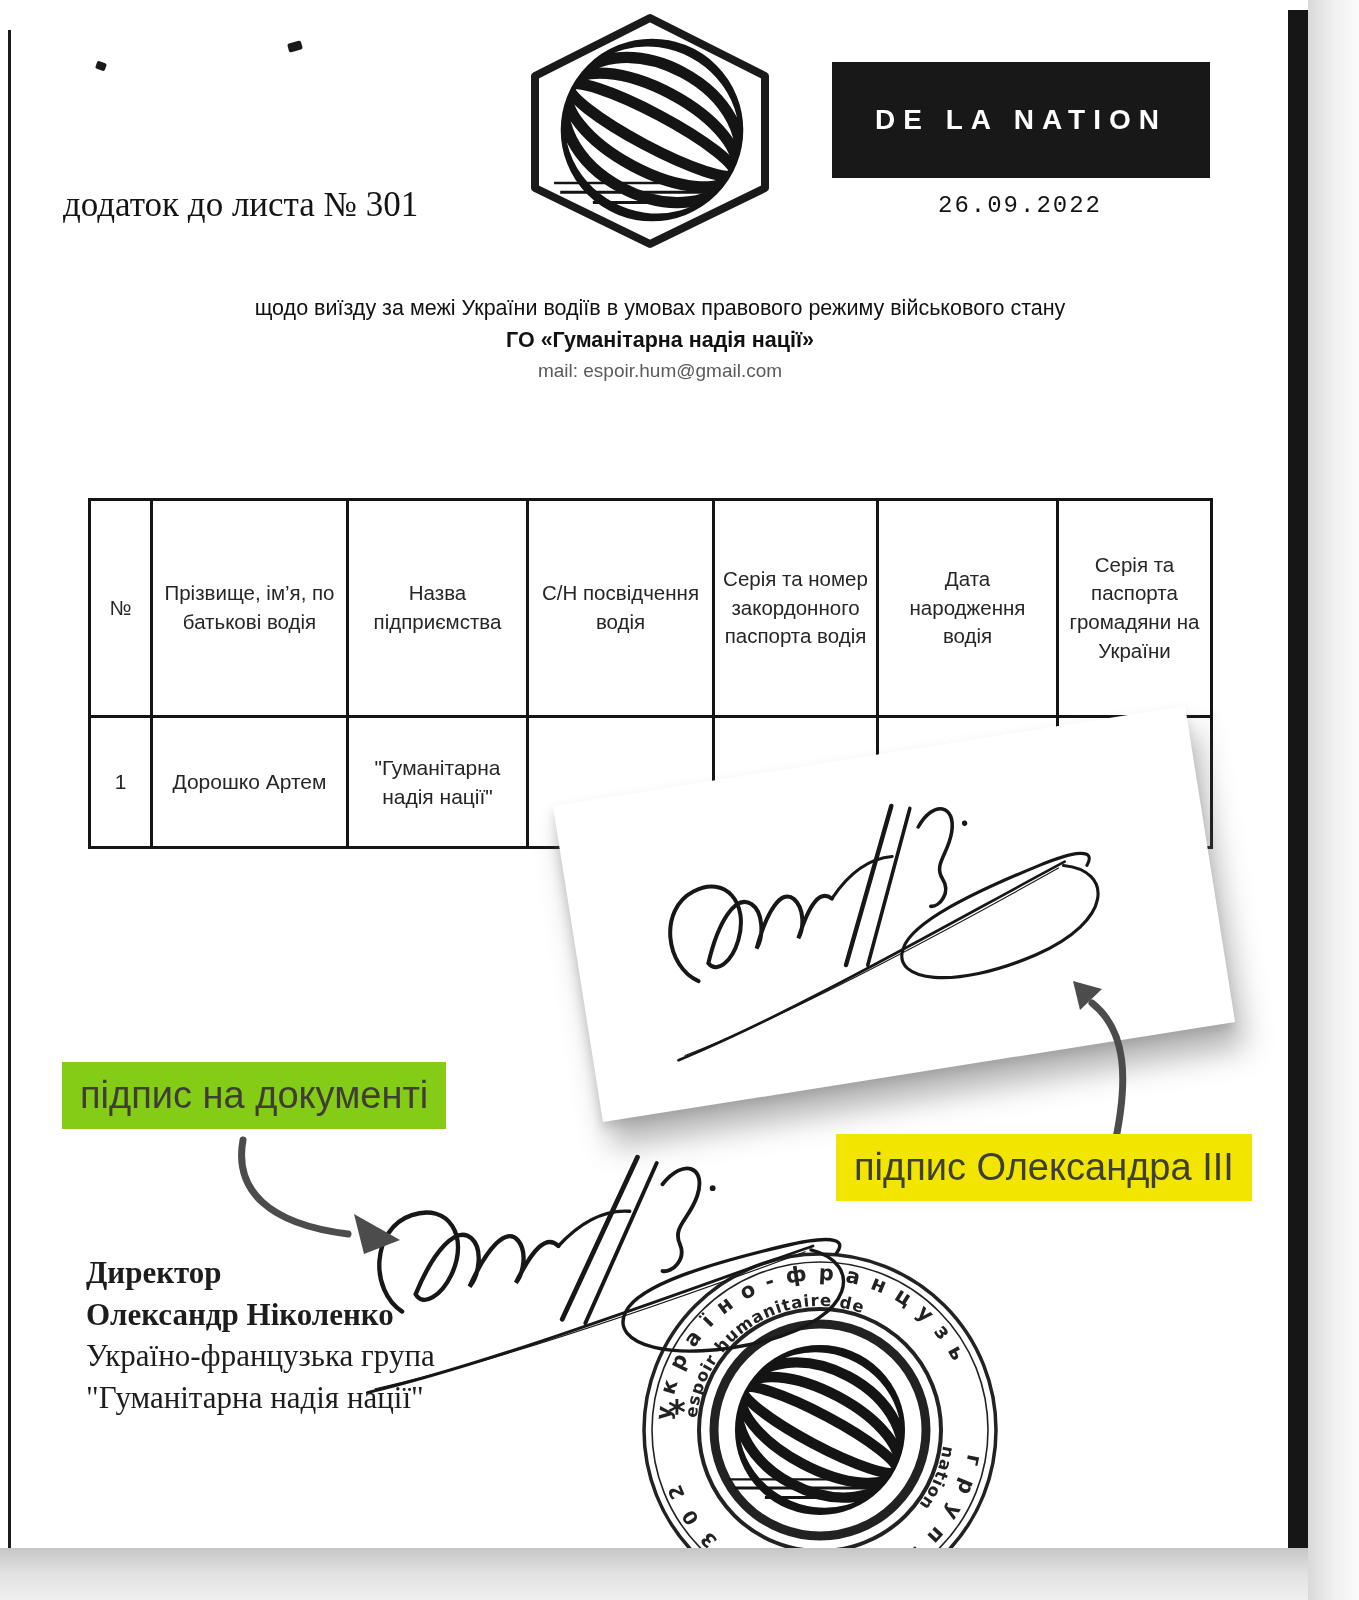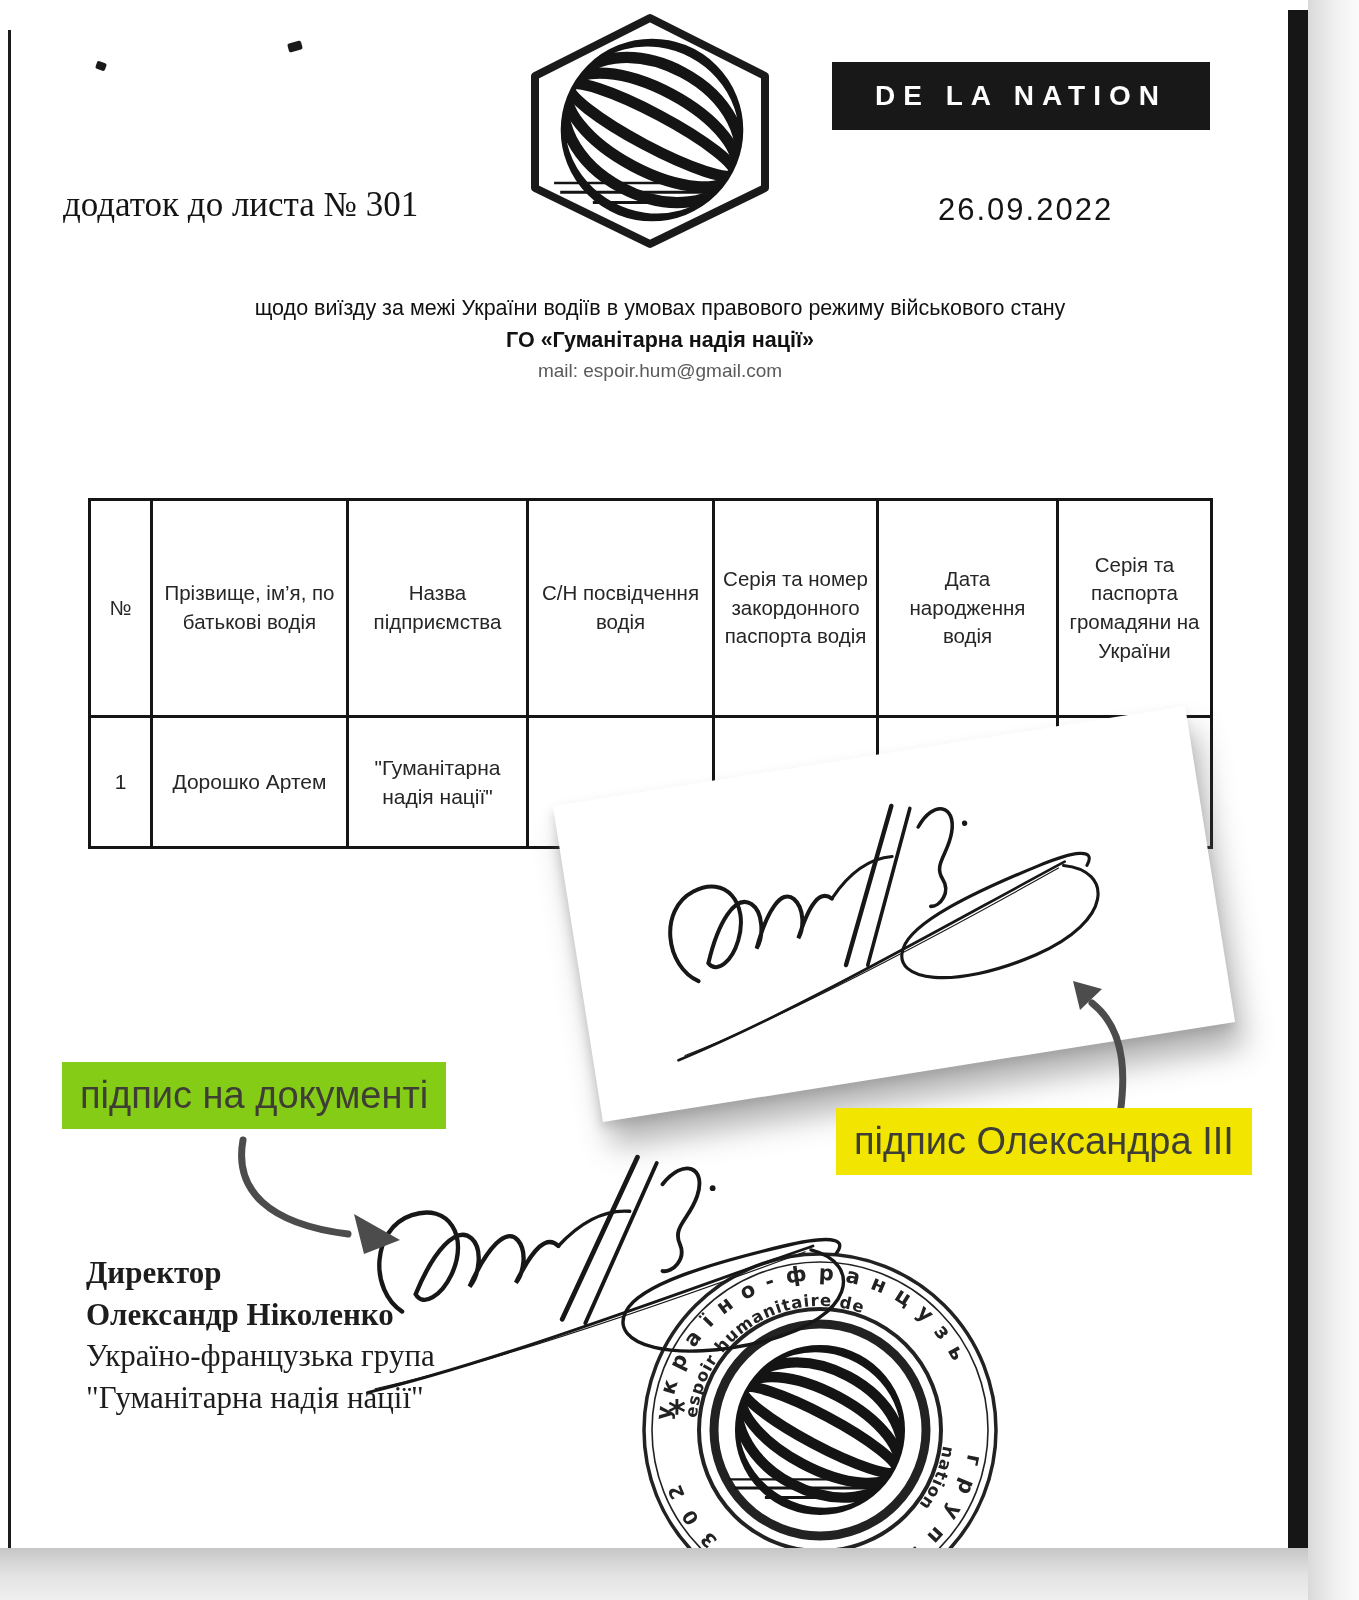--- a/index.html
+++ b/index.html
@@ -10,26 +10,26 @@
   .strip-right{position:absolute;left:1288px;top:10px;width:20px;height:1538px;background:#161616;}
   .zone-right{position:absolute;left:1308px;top:0;width:51px;height:1600px;
               background:linear-gradient(90deg,#d9d9d9 0%,#f1f1f1 55%,#fbfbfb 100%);}
   .band-bottom{position:absolute;left:0;top:1548px;width:1308px;height:52px;
                background:linear-gradient(180deg,#c6c6c6 0%,#e2e2e2 50%,#efefef 100%);}
   .speck{position:absolute;background:#1a1a1a;border-radius:2px;}
 
   .banner{position:absolute;background:#181818;color:#fdfdfd;display:flex;align-items:center;
           justify-content:center;font-weight:bold;letter-spacing:8px;}
   .banner-left{left:55px;top:88px;width:530px;height:100px;font-size:31px;}
-  .banner-right{left:832px;top:62px;width:378px;height:68px;font-size:28px;}
+  .banner-right{left:832px;top:62px;width:378px;height:116px;font-size:28px;}
 
   .attach-ref{position:absolute;left:63px;top:185px;font-family:"Liberation Serif",serif;
               font-size:35px;color:#141414;}
-  .date{position:absolute;left:938px;top:192px;font-family:Liberation Sans, sans-serif;
-        font-size:31px;letter-spacing:2px;color:#141414;}
+  .date{position:absolute;left:938px;top:192px;font-family:Liberation Mono, monospace;
+        font-size:24px;letter-spacing:2px;color:#141414;}
 
   .titleblock{position:absolute;left:150px;top:296px;width:1020px;text-align:center;color:#111;}
   .titleblock .t1{font-size:23px;font-weight:bold;margin:0 0 8px 0;}
   .titleblock .t2{font-size:21.5px;font-weight:normal;margin:0 0 7px 0;}
   .titleblock .t3{font-size:21.5px;font-weight:bold;margin:0 0 7px 0;}
   .titleblock .t4{font-size:19px;color:#5a5a5a;margin:0;}
 
   table.doc{position:absolute;left:88px;top:498px;border-collapse:collapse;table-layout:fixed;}
   table.doc td{border:3px solid #151515;text-align:center;vertical-align:middle;
                font-size:20.5px;color:#262626;line-height:1.4;padding:4px 8px;background:transparent;}
@@ -41,21 +41,21 @@
          transform:rotate(-9deg);z-index:5;
          box-shadow:6px 26px 30px rgba(90,90,90,.45), -2px 6px 10px rgba(120,120,120,.25);}
 
   .signer{position:absolute;left:86px;top:1252px;font-family:"Liberation Serif",serif;
           font-size:31px;line-height:1.34;color:#1d1d1d;z-index:2;}
   .signer .b{font-weight:bold;}
 
   .hl{position:absolute;background:#F2E600;color:#3E3E35;font-size:38px;
       padding:12px 18px;white-space:nowrap;z-index:7;}
   .hl1{left:62px;top:1062px;}
-  .hl2{left:836px;top:1108px;}
+  .hl2{left:836px;top:1134px;}
 
   .abs{position:absolute;}
   .z3{z-index:3;} .z4{z-index:4;} .z6{z-index:6;}
   svg{display:block;}
 </style>
 </head>
 <body>
 
 <div id="canvas">
 

